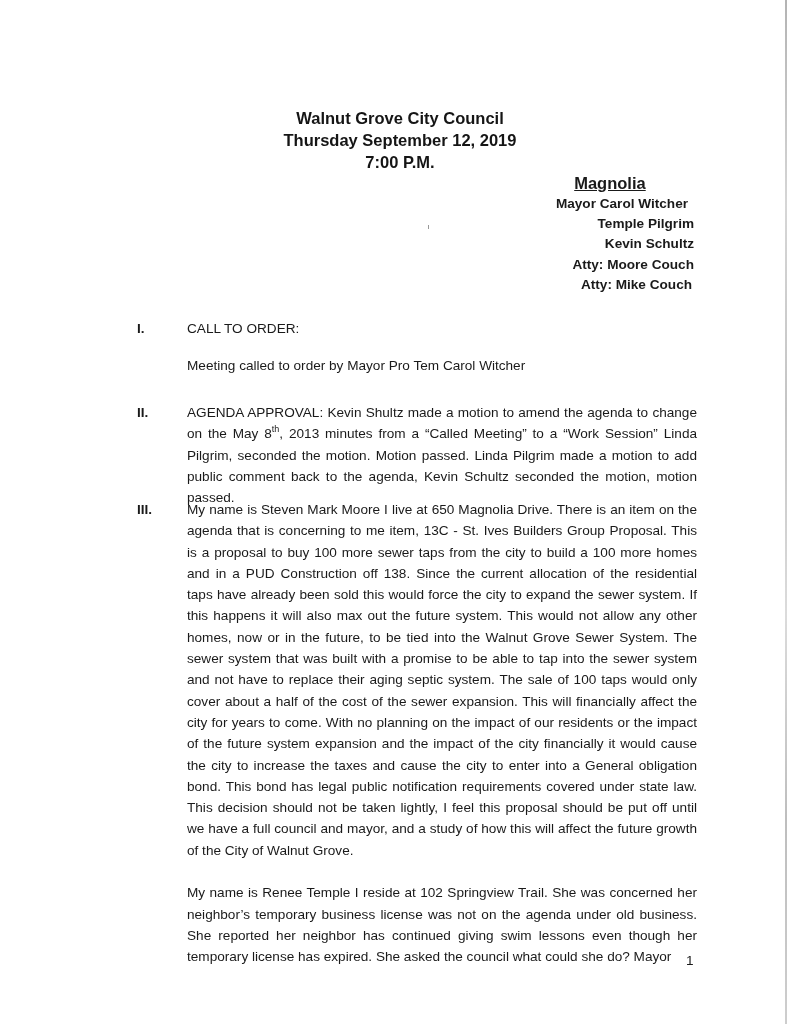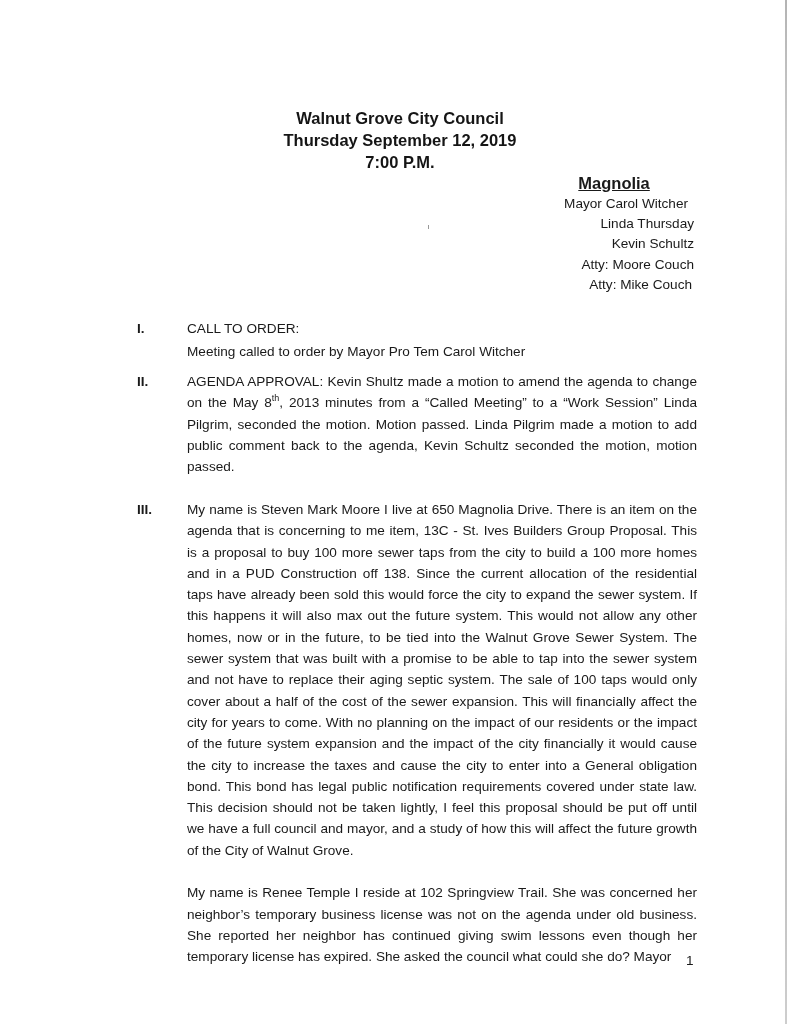--- a/index.html
+++ b/index.html
@@ -9,21 +9,21 @@
   }
   .scan-edge {
     position: absolute; left: 785px; top: 0; width: 2px; height: 1024px;
     background: linear-gradient(to bottom, #9a9a9a, #c8c8c8 20%, #b0b0b0 40%, #cfcfcf 60%, #a8a8a8 80%, #bdbdbd);
     opacity: 0.75;
   }
   .header { position: absolute; left: 0; top: 107px; width: 800px; text-align: center; }
   .header div { font-weight: bold; font-size: 16.5px; line-height: 22px; color: #151515; }
   .present { position: absolute; right: 97px; top: 172px; text-align: right; }
   .present .ptitle { font-weight: bold; font-size: 16.5px; text-decoration: underline; line-height: 22px; text-align: center; margin-right: 30px; }
-  .present .pline { font-weight: normal; font-size: 13.6px; line-height: 20.2px; }
+  .present .pline { font-weight: bold; font-size: 13.6px; line-height: 20.2px; }
   .present .pline.mayor { margin-right: 6px; }
   .present .pline.atty2 { margin-right: 2px; }
   .speck { position: absolute; left: 428px; top: 225px; width: 1px; height: 4px; background: #999; }
   .section { position: absolute; left: 137px; width: 560px; }
   .numeral { position: absolute; left: 0; top: 0; font-weight: bold; font-size: 13.6px; line-height: 21.3px; }
   .content { margin-left: 50px; font-size: 13.6px; line-height: 21.3px; text-align: justify; }
   .content .label { font-weight: normal; }
   .content p { margin: 0; }
   .content p + p { margin-top: 21.3px; }
   sup { font-size: 9px; line-height: 0; }
@@ -37,35 +37,35 @@
 
 <div class="header">
   <div>Walnut Grove City Council</div>
   <div>Thursday September 12, 2019</div>
   <div>7:00 P.M.</div>
 </div>
 
 <div class="present">
   <div class="ptitle">Magnolia</div>
   <div class="pline mayor">Mayor Carol Witcher</div>
-  <div class="pline">Linda Thursday</div>
+  <div class="pline">Temple Pilgrim</div>
   <div class="pline">Kevin Schultz</div>
   <div class="pline">Atty: Moore Couch</div>
   <div class="pline atty2">Atty: Mike Couch</div>
 </div>
 
 <div class="section" style="top:318px;">
   <span class="numeral">I.</span>
   <div class="content">
     <p><span class="label">CALL TO ORDER:</span></p>
-    <p style="margin-top:2px">Meeting called to order by Mayor Pro Tem Carol Witcher</p>
+    <p style="margin-top:16px">Meeting called to order by Mayor Pro Tem Carol Witcher</p>
   </div>
 </div>
 
-<div class="section" style="top:371px;">
+<div class="section" style="top:402px;">
   <span class="numeral">II.</span>
   <div class="content">
     <p><span class="label">AGENDA APPROVAL:</span><span> Kevin Shultz made a motion to amend the agenda to change on the May 8</span><sup>th</sup><span>, 2013 minutes from a “Called Meeting” to a “Work Session” Linda Pilgrim, seconded the motion.  Motion passed.  Linda Pilgrim made a motion to add public comment back to the agenda, Kevin Schultz seconded the motion, motion passed.</span></p>
   </div>
 </div>
 
 <div class="section" style="top:499px;">
   <span class="numeral">III.</span>
   <div class="content">
     <p style="margin-top:0">My name is Steven Mark Moore I live at 650 Magnolia Drive. There is an item on the agenda that is concerning to me item, 13C - St. Ives Builders Group Proposal. This is a proposal to buy 100 more sewer taps from the city to build a 100 more homes and in a PUD Construction off 138. Since the current allocation of the residential taps have already been sold this would force the city to expand the sewer system. If this happens it will also max out the future system. This would not allow any other homes, now or in the future, to be tied into the Walnut Grove Sewer System. The sewer system that was built with a promise to be able to tap into the sewer system and not have to replace their aging septic system. The sale of 100 taps would only cover about a half of the cost of the sewer expansion. This will financially affect the city for years to come. With no planning on the impact of our residents or the impact of the future system expansion and the impact of the city financially it would cause the city to increase the taxes and cause the city to enter into a General obligation bond. This bond has legal public notification requirements covered under state law. This decision should not be taken lightly, I feel this proposal should be put off until we have a full council and mayor, and a study of how this will affect the future growth of the City of Walnut Grove.</p>

